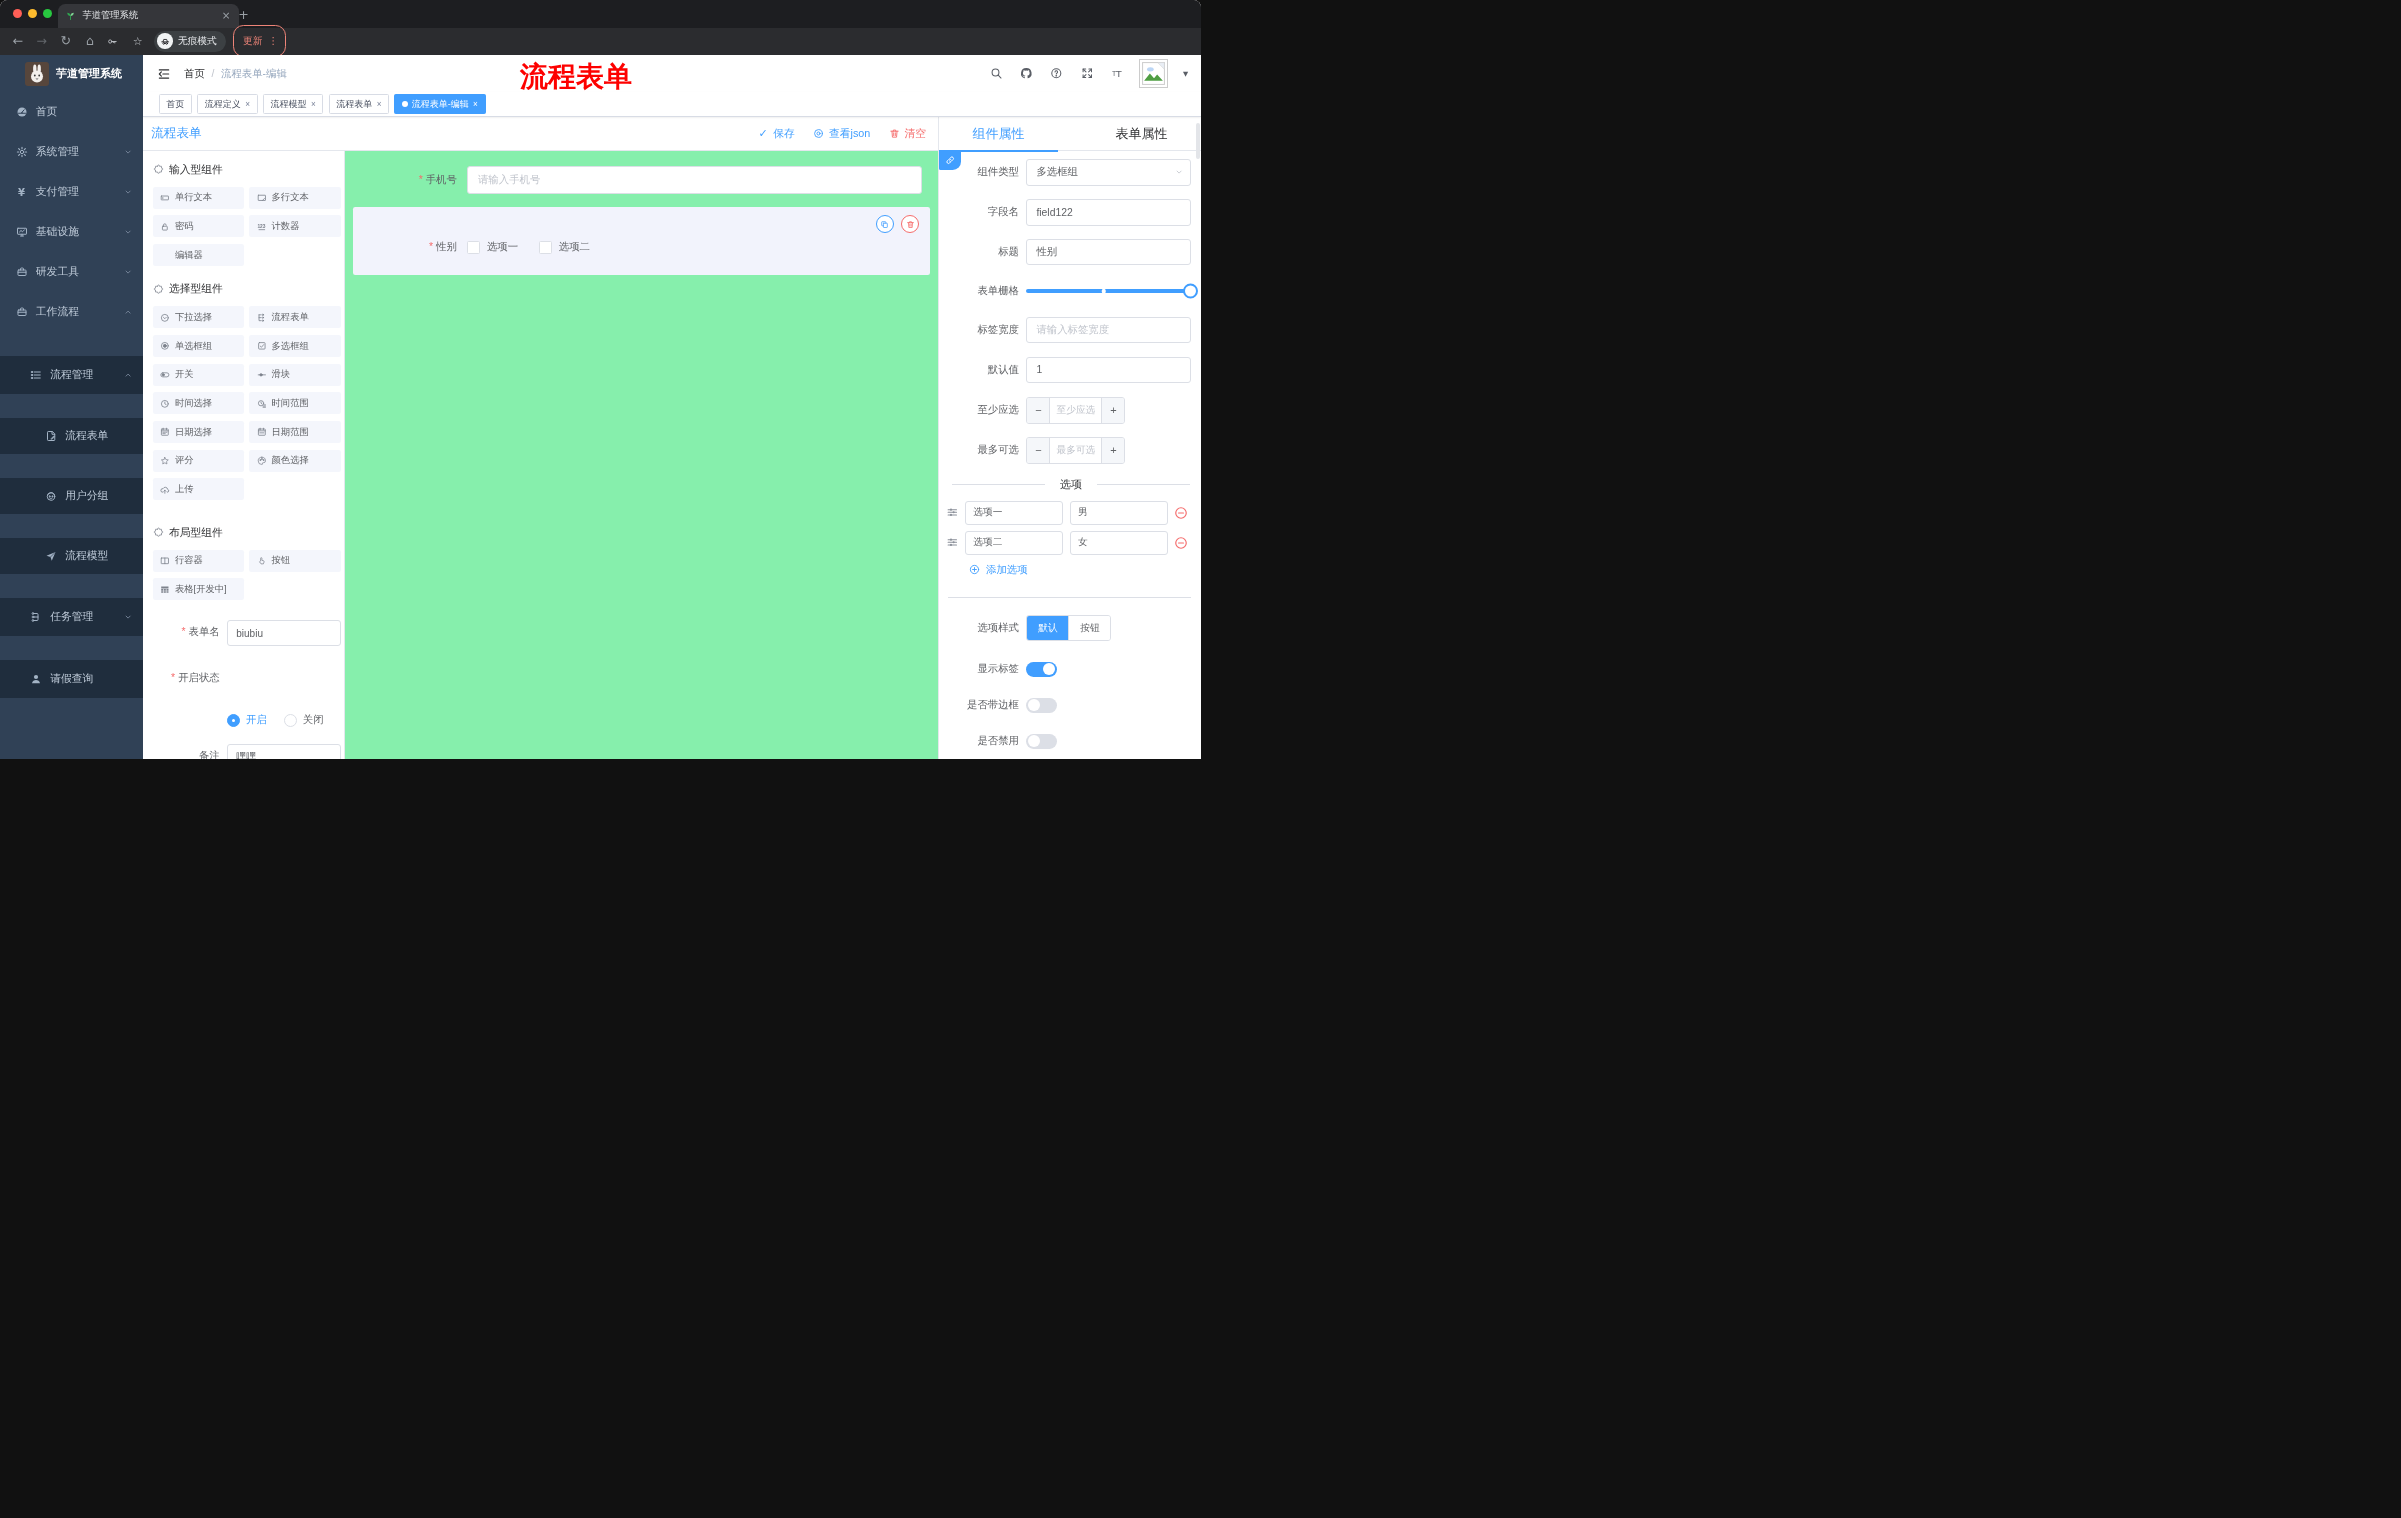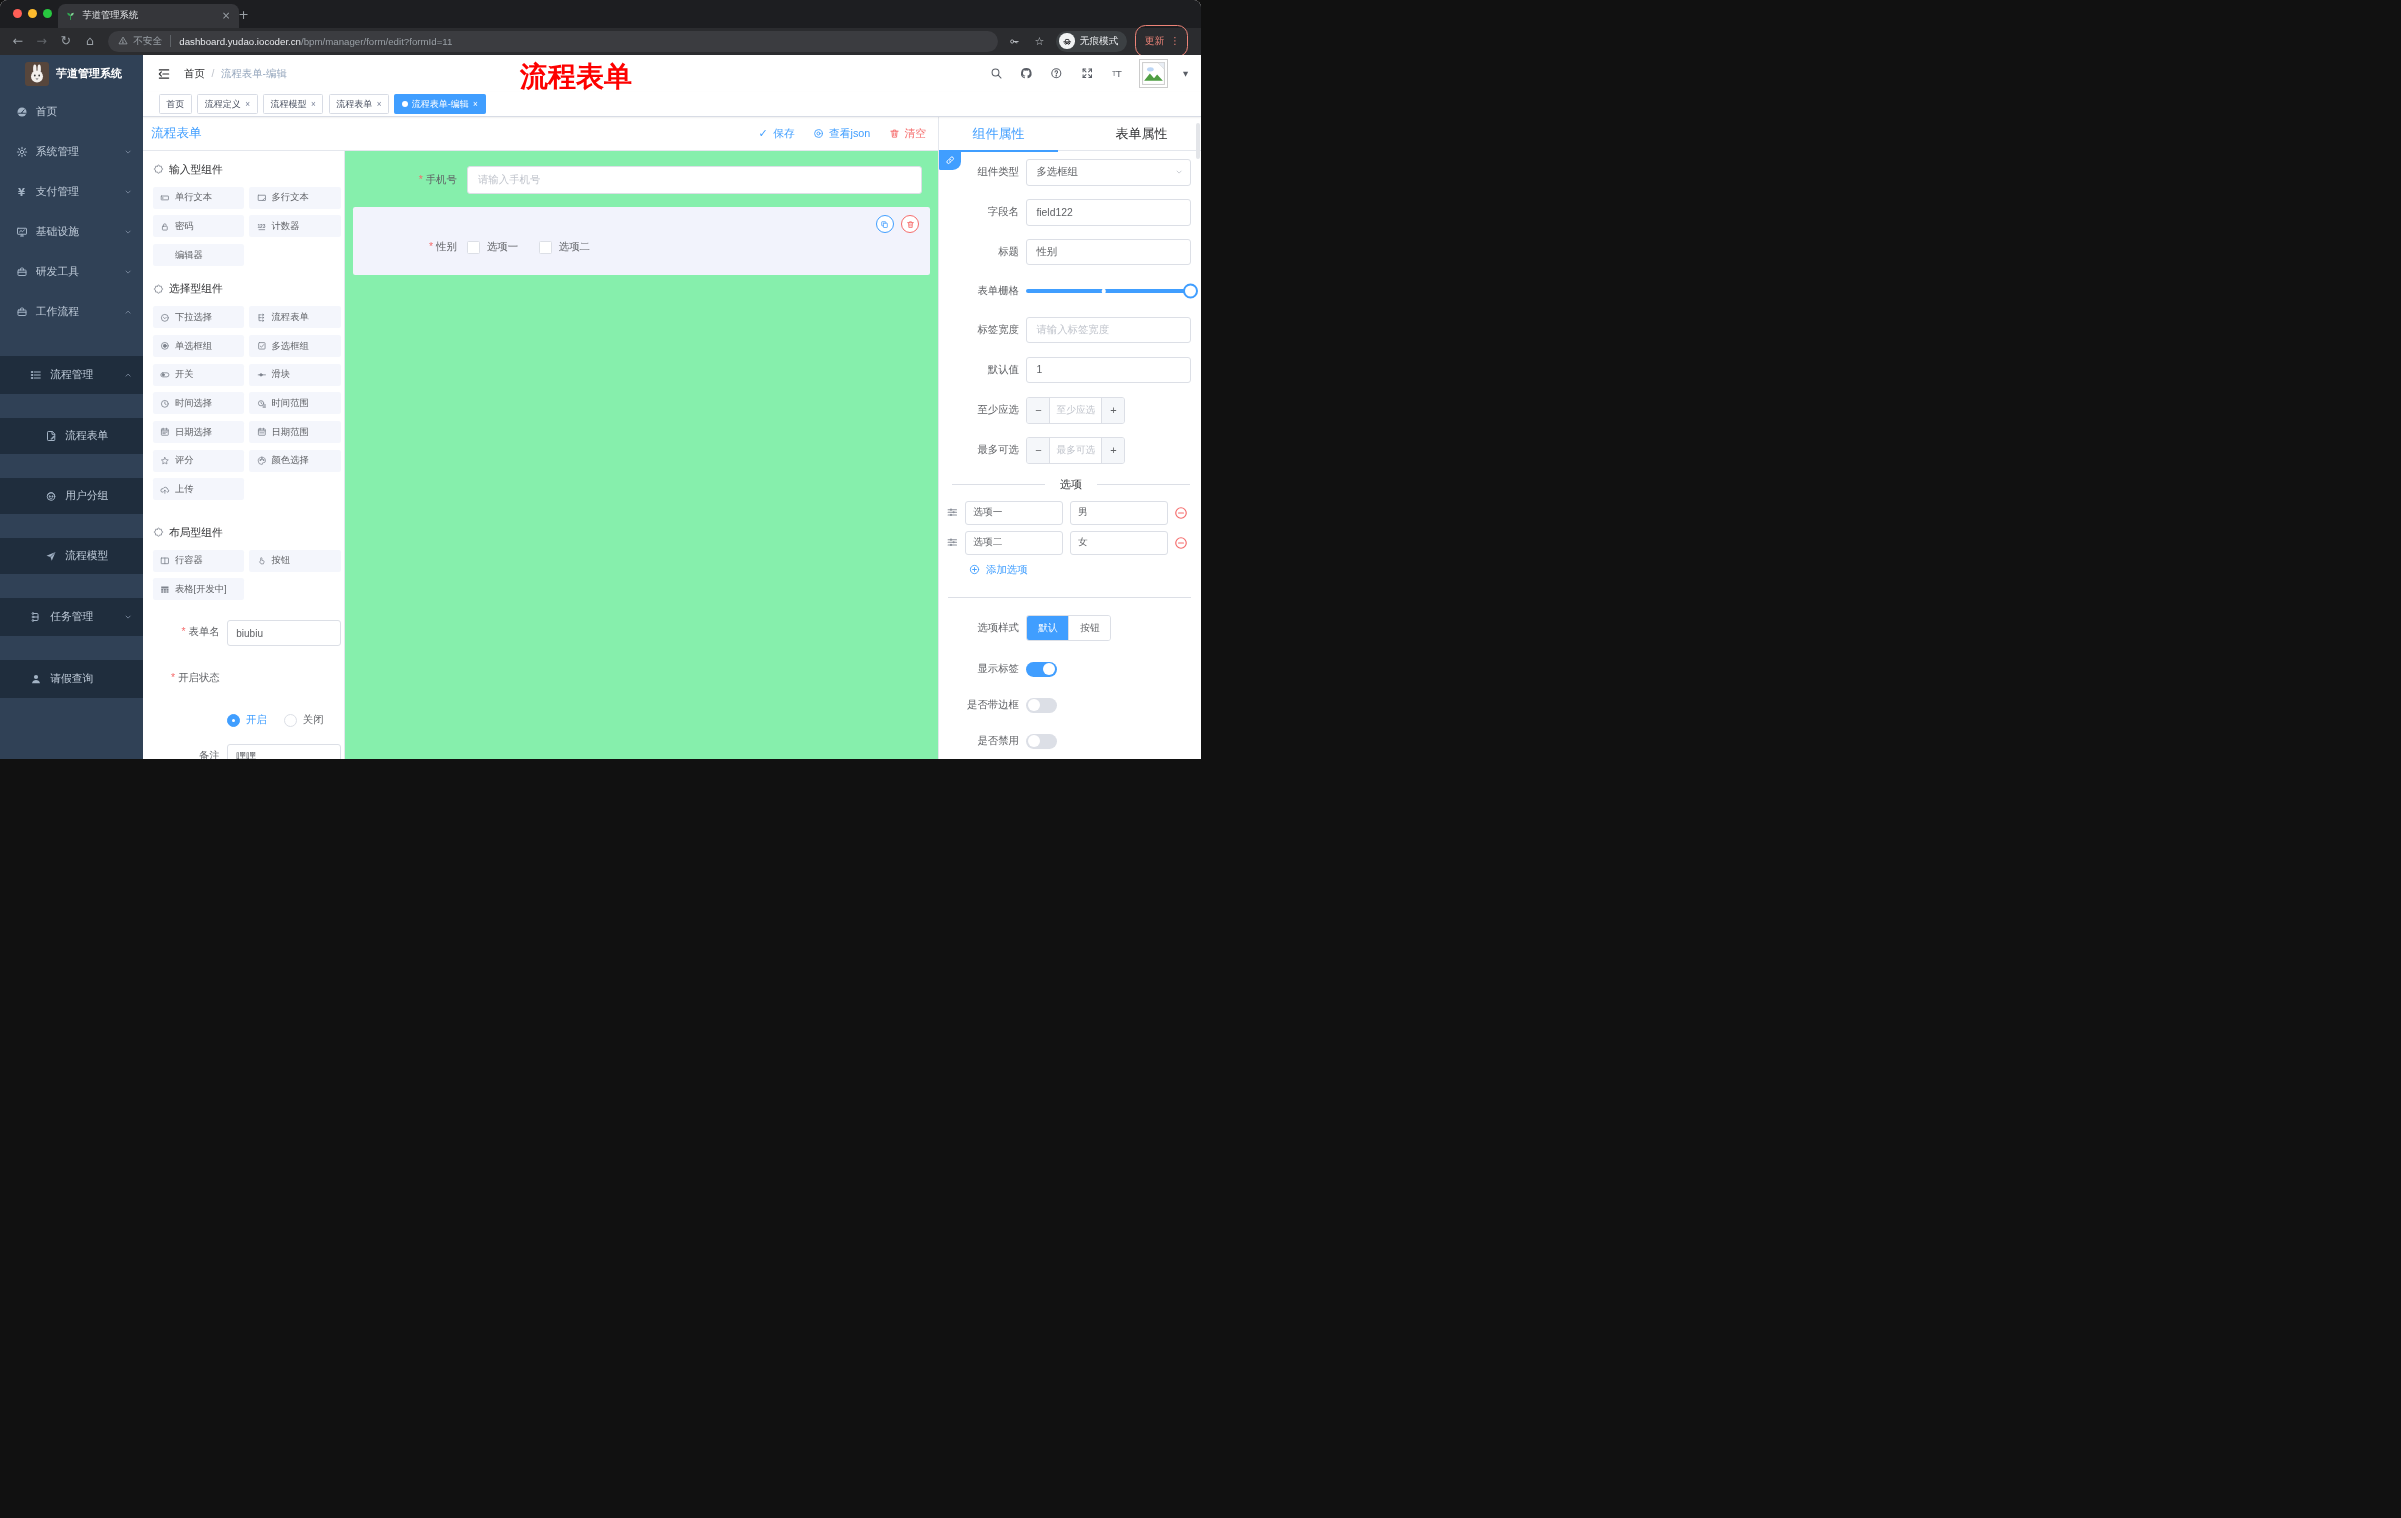--- a/index.html
+++ b/index.html
@@ -238,32 +238,20 @@
       <span class="nav-btn">
           <span class="i">
             <i class="ti">↻</i>
           </span>
         </span>
       <span class="nav-btn">
           <span class="i">
             <i class="ti">⌂</i>
           </span>
         </span>
-      <div class="urlbar">
-        <span class="i" style="font-size:9.7px">
-            <svg viewBox="0 0 24 24" fill="none" stroke="currentColor" stroke-width="2" stroke-linecap="round" stroke-linejoin="round">
-              <path d="M12 3.5L2.5 19.5h19z"></path>
-              <path d="M12 9.5v4.5"></path>
-              <circle cx="12" cy="16.8" r="0.5" fill="currentColor"></circle>
-            </svg>
-          </span>
-        <span>不安全</span>
-        <span class="sep"></span>
-        <span style="white-space:nowrap;overflow:hidden;"><span class="url-host">dashboard.yudao.iocoder.cn</span><span class="url-path">/bpm/manager/form/edit?formId=11</span></span>
-      </div>
       <div class="chrome-right">
         <span class="cr-icon">
             <span class="i">
               <svg viewBox="0 0 24 24" fill="none" stroke="currentColor" stroke-width="2" stroke-linecap="round" stroke-linejoin="round">
                 <circle cx="7" cy="12" r="3.5"></circle>
                 <path d="M10.5 12H20M17 12v3.2M13.8 12v2.4"></path>
               </svg>
             </span>
           </span>
         <span class="cr-icon">

